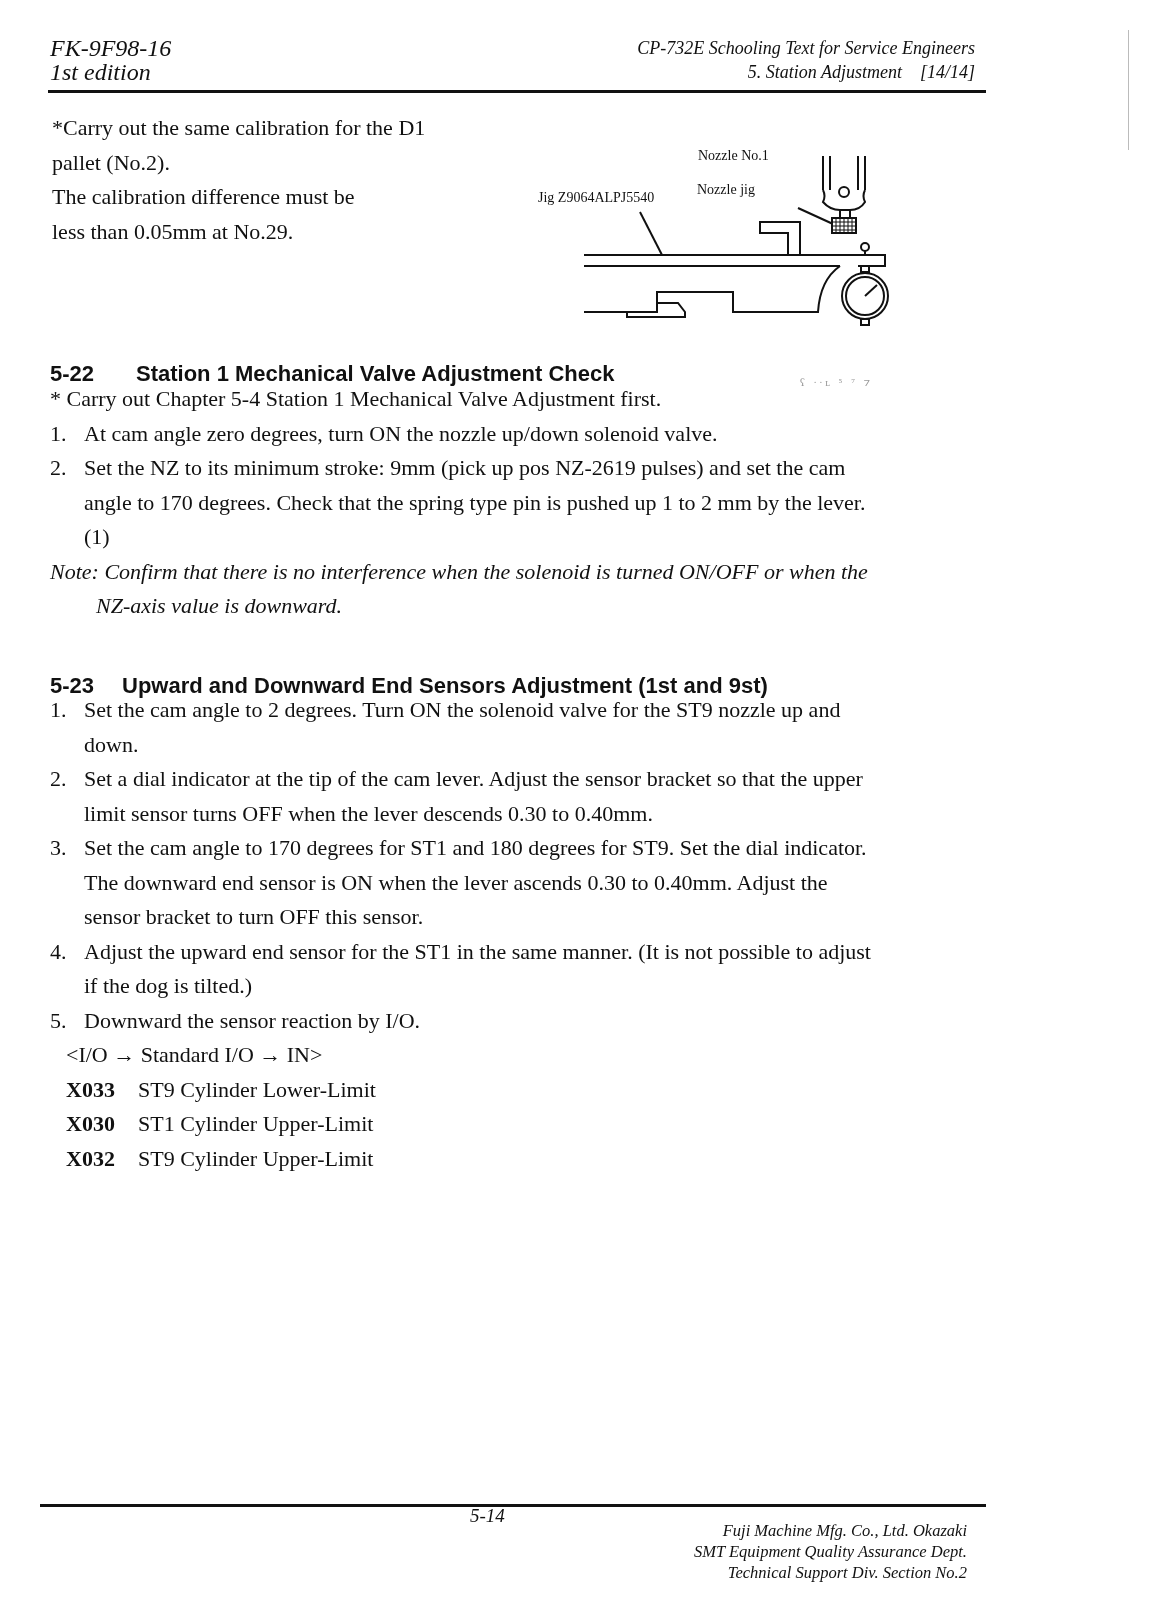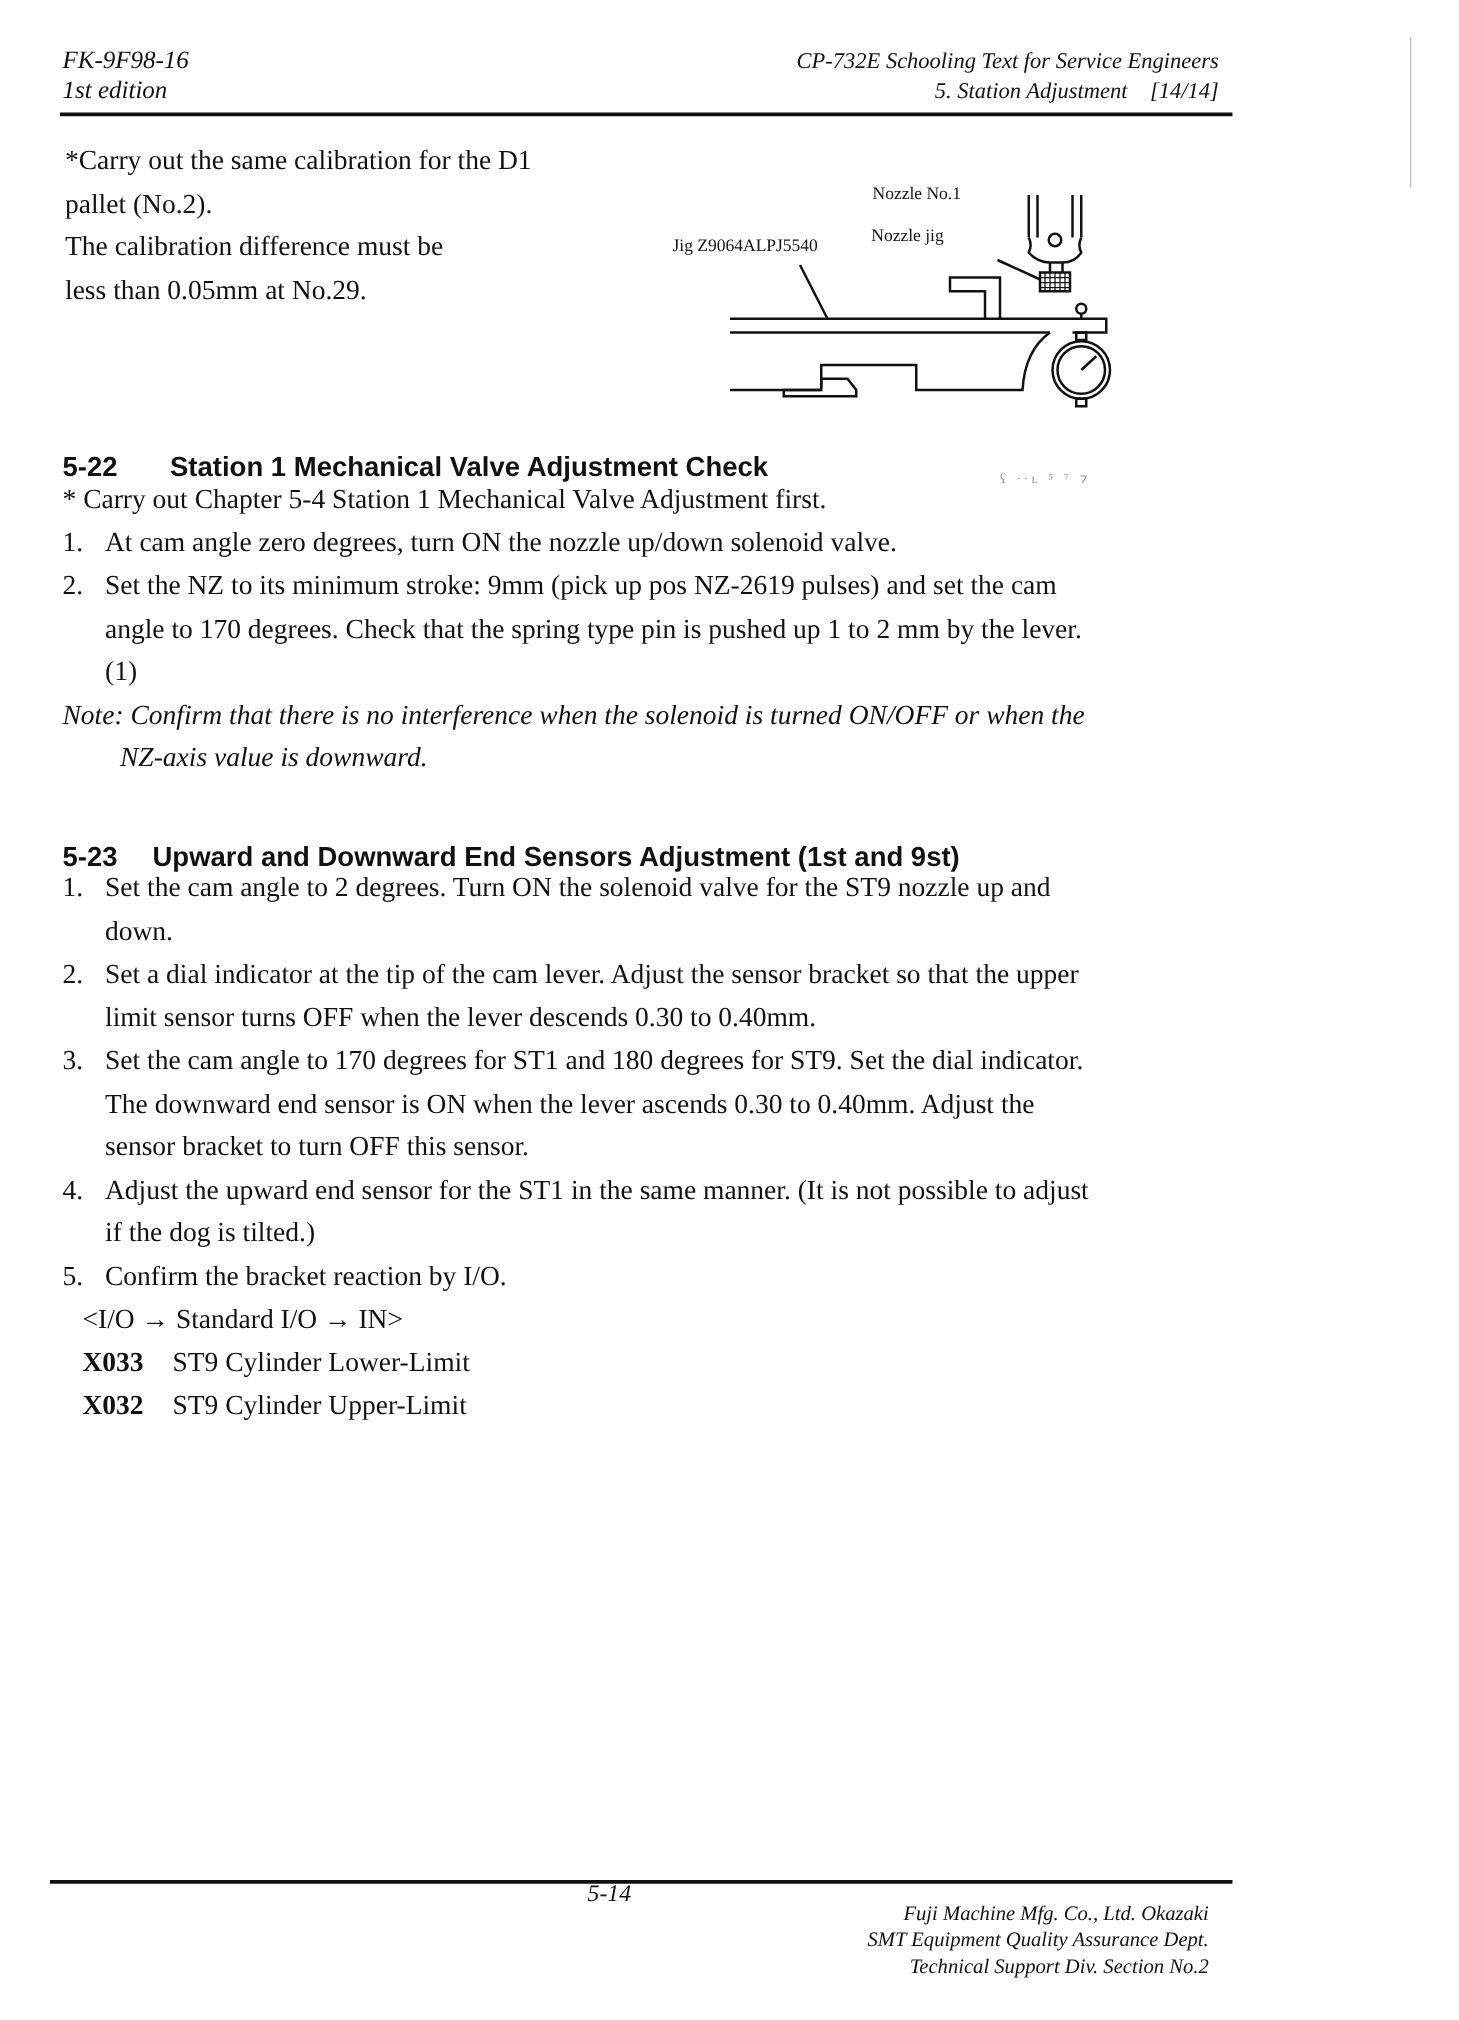--- a/index.html
+++ b/index.html
@@ -1,19 +1,19 @@
 <!DOCTYPE html>
 <html><head>
 <meta charset="utf-8">
 <style>
   html, body { margin:0; padding:0; background:#ffffff; }
   body { width:1167px; height:1616px; position:relative; overflow:hidden; color:#111; }
   .serif { font-family: "Liberation Serif", "DejaVu Serif", serif; }
   .sans { font-family: "Liberation Sans", "DejaVu Sans", sans-serif; }
-  .hdr-left { position:absolute; left:50px; top:36px; font-size:20px; font-style:italic; line-height:24px; }
+  .hdr-left { position:absolute; left:50px; top:36px; font-size:24px; font-style:italic; line-height:24px; }
   .hdr-right { position:absolute; right:192px; top:36px; font-size:18px; font-style:italic; line-height:24px; text-align:right; }
   .hdr-rule { position:absolute; left:48px; top:90px; width:938px; height:3px; background:#111; }
   .side-mark { position:absolute; left:1128px; top:30px; width:1px; height:120px; background:#bbb; }
   .body-text { font-size:22px; line-height:34.5px; }
   .intro { position:absolute; left:52px; top:111px; width:460px; }
   .fig { position:absolute; left:540px; top:140px; width:400px; height:190px; }
   .fig-label { position:absolute; font-size:14px; white-space:nowrap; }
   h2.section { position:absolute; margin:0; font-weight:bold; font-size:22px; line-height:28px; white-space:nowrap; }
   .s22 { left:50px; top:360px; }
   .s22 .num { display:inline-block; width:86px; }
@@ -156,25 +156,28 @@
     <div>The downward end sensor is ON when the lever ascends 0.30 to 0.40mm.   Adjust the</div>
     <div>sensor bracket to turn OFF this sensor.</div>
   </div>
   <div class="row">
     <span class="idx">4.</span>
     <div>Adjust the upward end sensor for the ST1 in the same manner. (It is not possible to adjust</div>
     <div>if the dog is tilted.)</div>
   </div>
   <div class="row">
     <span class="idx">5.</span>
-    <div>Confirm the bracket reaction by I/O.</div>
+    <div>Downward the sensor reaction by I/O.</div>
   </div>
   <div class="io">&lt;I/O → Standard I/O → IN&gt;</div>
   <div class="io">
     <span class="code">X033</span><span>ST9 Cylinder Lower-Limit</span>
+  </div>
+  <div class="io">
+    <span class="code">X030</span><span>ST1 Cylinder Upper-Limit</span>
   </div>
   <div class="io">
     <span class="code">X032</span><span>ST9 Cylinder Upper-Limit</span>
   </div>
 </div>
 
 <div class="ftr-rule"></div>
 <div class="ftr-page serif">5-14</div>
 <div class="ftr-right serif">
   <div>Fuji Machine Mfg. Co., Ltd. Okazaki</div>

